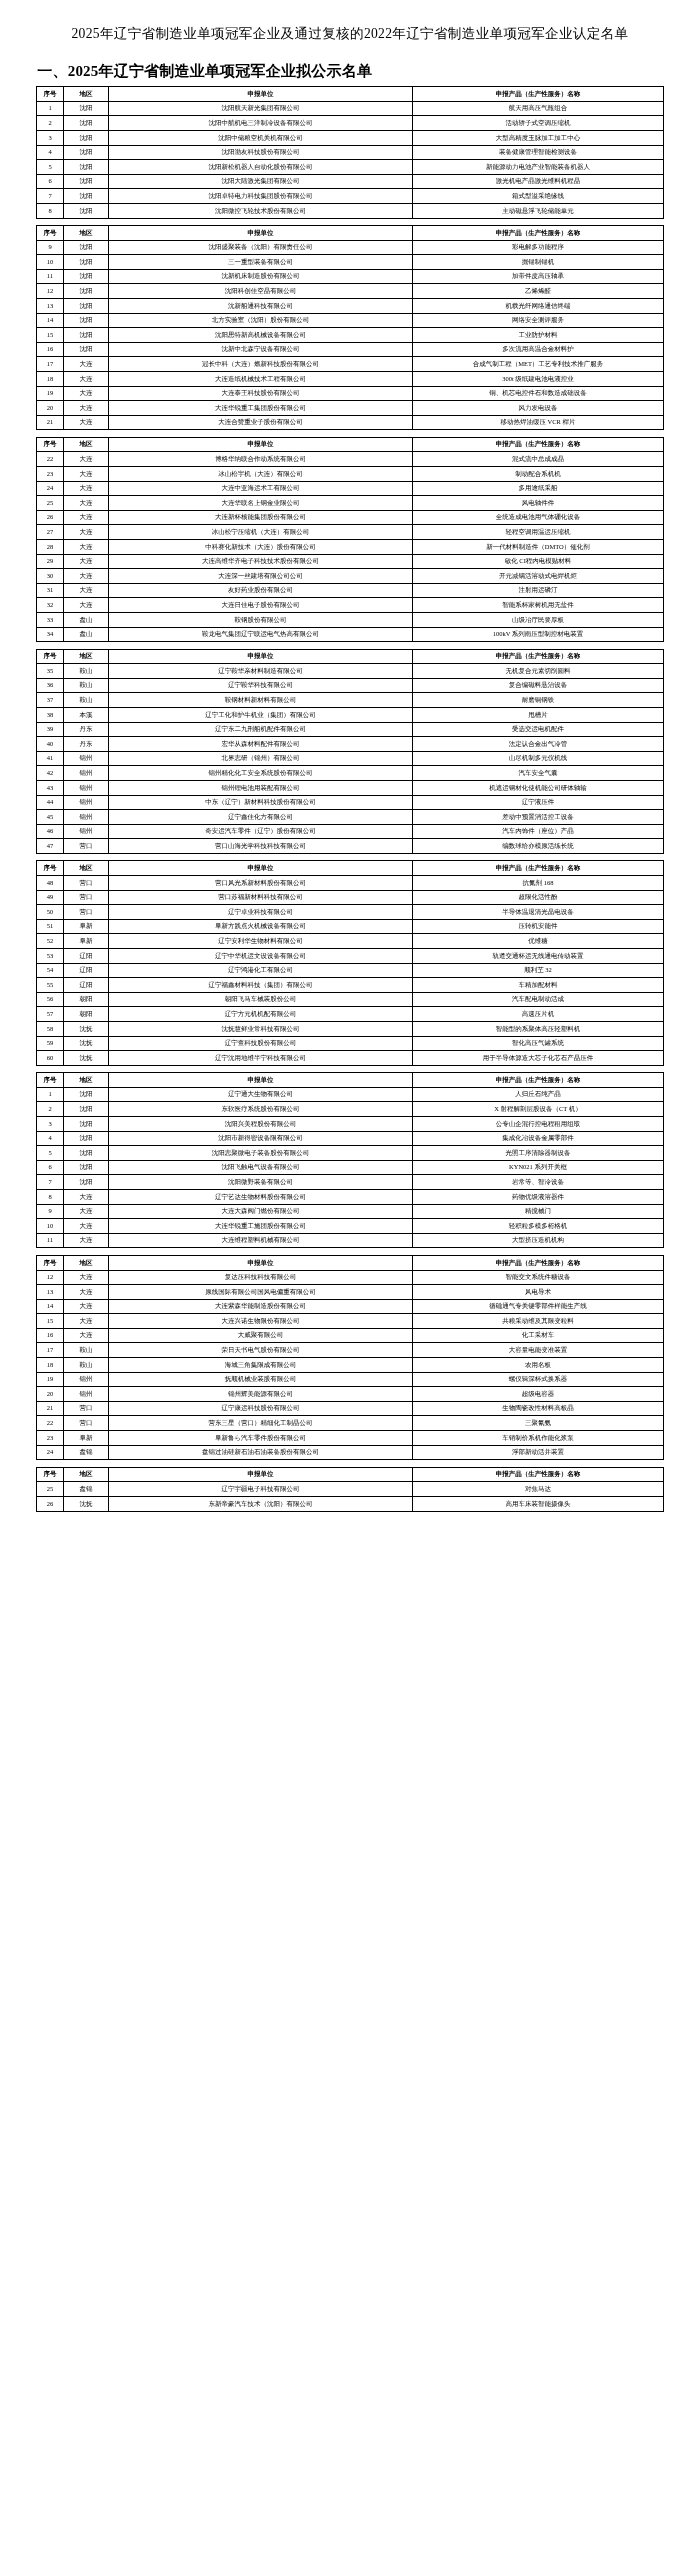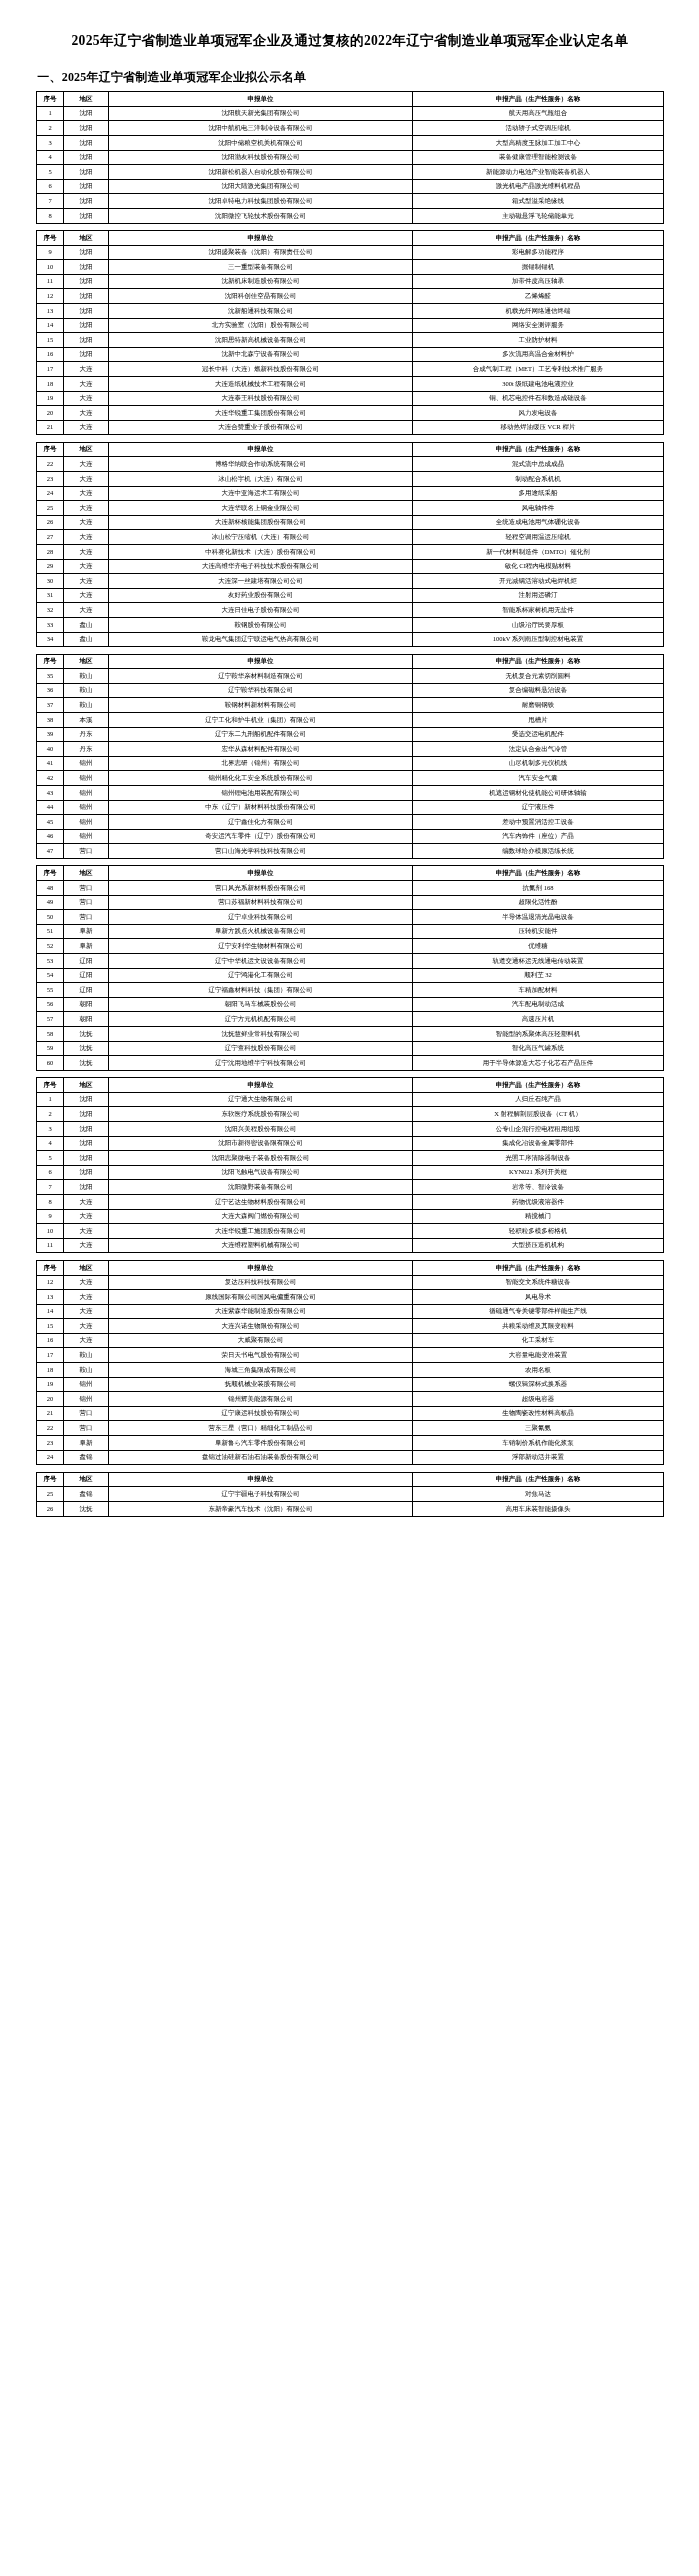--- a/index.html
+++ b/index.html
@@ -13,27 +13,27 @@
     color: #000000;
   }
   .page {
     width: 700px;
     box-sizing: border-box;
     padding: 17px 36px 26px 36px;
   }
   h1.doc-title {
     font-size: 13.6px;
     line-height: 22px;
-    font-weight: bold;
+    font-weight: normal;
     text-align: center;
-    margin: 13px 0 17px 0;
+    margin: 6px 0 17px 0;
     letter-spacing: 0.3px;
   }
   h2.section-title {
-    font-size: 12px;
+    font-size: 15px;
     font-weight: bold;
     margin: 10.4px 0 5.2px 1.3px;
     letter-spacing: 0.2px;
     font-family: Liberation Serif, serif;
   }
   table.list {
     border-collapse: collapse;
     width: 100%;
     table-layout: fixed;
     font-size: 6.5px;

